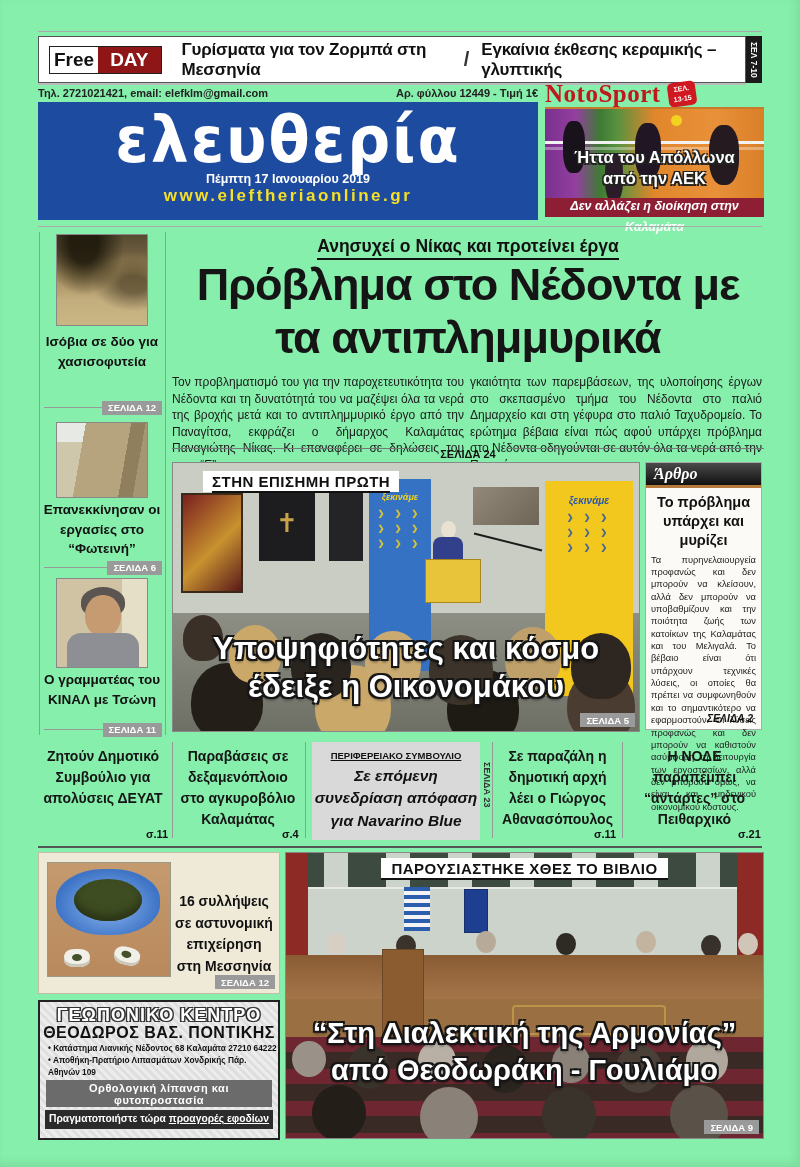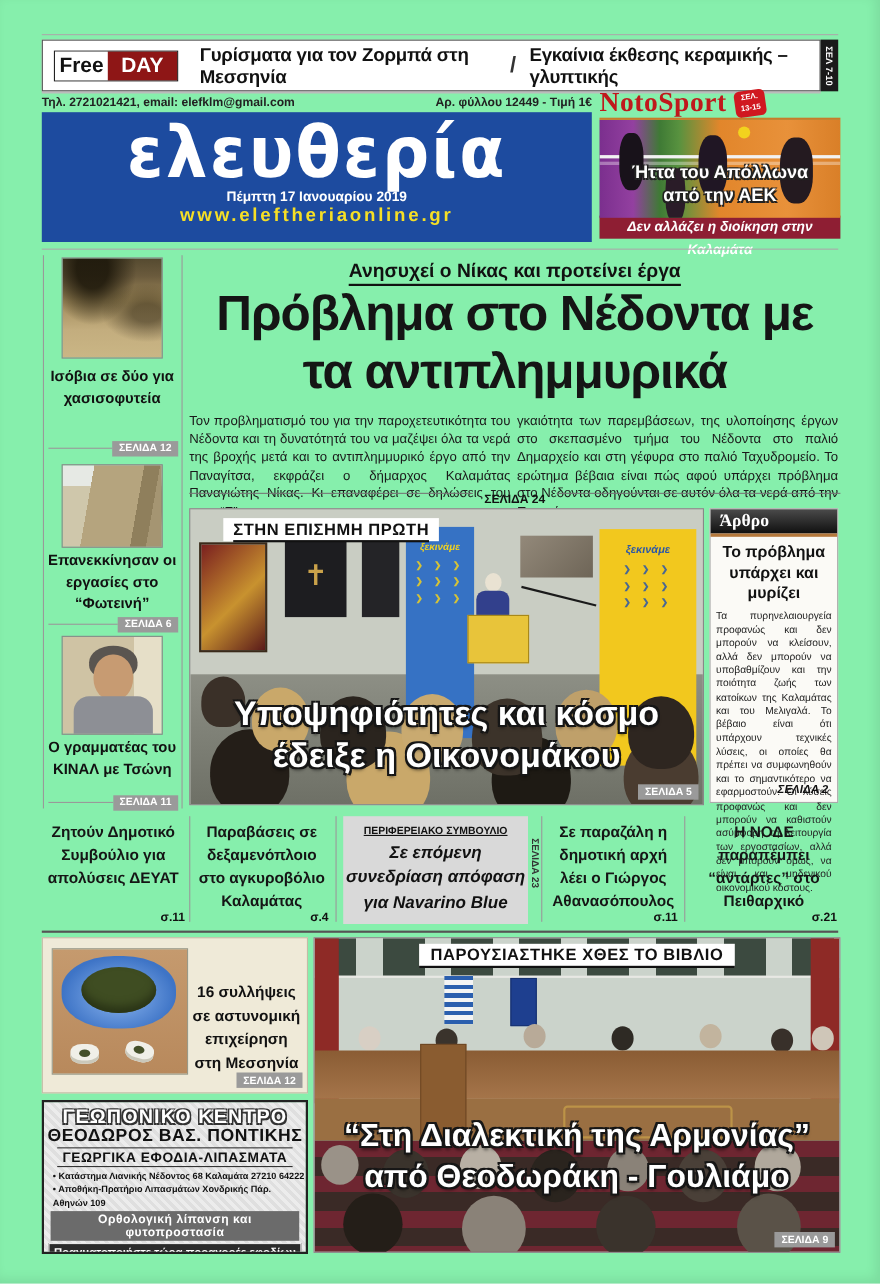--- a/index.html
+++ b/index.html
@@ -108,21 +108,21 @@
   .outline-cap{position:absolute;left:0;width:100%;text-align:center;color:#fff;font-weight:bold;
      text-shadow:-2px -2px 0 #161616,2px -2px 0 #161616,-2px 2px 0 #161616,2px 2px 0 #161616,0 3px 3px rgba(0,0,0,.55);}
   .ev-cap{bottom:24px;font-size:31px;line-height:1.25;}
   .ev-cap span{display:inline-block;max-width:430px;}
   .photo-badge{position:absolute;right:4px;bottom:4px;background:#9a9a9a;color:#fff;
                font-size:9.5px;font-weight:bold;padding:1.5px 6px;}
 
   
   .arthro{left:645px;top:462px;width:117px;height:268px;border:1px solid #aaa;background:#fbfaf6;box-sizing:border-box;}
   .arthro-hd{height:22px;background:linear-gradient(180deg,#4a4a4a,#101010);border-bottom:3px solid #b5793c;
-             color:#fff;font-family:"Liberation Serif",serif;font-weight:bold;
+             color:#fff;font-family:"Liberation Serif",serif;font-style:italic;font-weight:bold;
              font-size:16px;padding-left:8px;line-height:21px;}
   .arthro-title{font-size:14.5px;font-weight:bold;text-align:center;line-height:1.3;margin:5px 4px 4px;}
   .arthro-body{font-size:9.3px;line-height:1.33;text-align:justify;margin:0 5px;color:#222;}
   .arthro-page{position:absolute;right:8px;bottom:5px;font-size:10.5px;font-weight:bold;font-style:italic;}
 
   
   .briefs{left:38px;top:740px;width:724px;height:106px;border-bottom:2px solid #555;}
   .brief{position:absolute;top:6px;font-size:14px;font-weight:bold;text-align:center;line-height:1.5;color:#151515;}
   .brief-pg{position:absolute;font-size:11px;font-weight:bold;}
   .bsep{position:absolute;top:2px;height:96px;}
@@ -339,21 +339,20 @@
           <div class="pk-dot" style="left:7px;top:4px;"></div>
         </div>
     </div>
     <div class="drug-title">16 συλλήψεις σε αστυνομική επιχείρηση στη Μεσσηνία</div>
     <div class="photo-badge">ΣΕΛΙΔΑ 12</div>
   </div>
 
   <div class="abs adbox">
     <div class="ad1">ΓΕΩΠΟΝΙΚΟ ΚΕΝΤΡΟ</div>
     <div class="ad2">ΘΕΟΔΩΡΟΣ ΒΑΣ. ΠΟΝΤΙΚΗΣ</div>
-    <div class="ad3">ΓΕΩΡΓΙΚΑ ΕΦΟΔΙΑ-ΛΙΠΑΣΜΑΤΑ</div>
     <div class="adb">• Κατάστημα Λιανικής Νέδοντος 68 Καλαμάτα 27210 64222</div>
     <div class="adb">• Αποθήκη-Πρατήριο Λιπασμάτων Χονδρικής Πάρ. Αθηνών 109</div>
     <div class="adbar">Ορθολογική λίπανση και φυτοπροστασία</div>
     <div class="adpromo">
       <div><span>Πραγματοποιήστε τώρα </span><span class="u">προαγορές εφοδίων</span></div>
 
     </div>
   </div>
 
   <div class="abs book">

